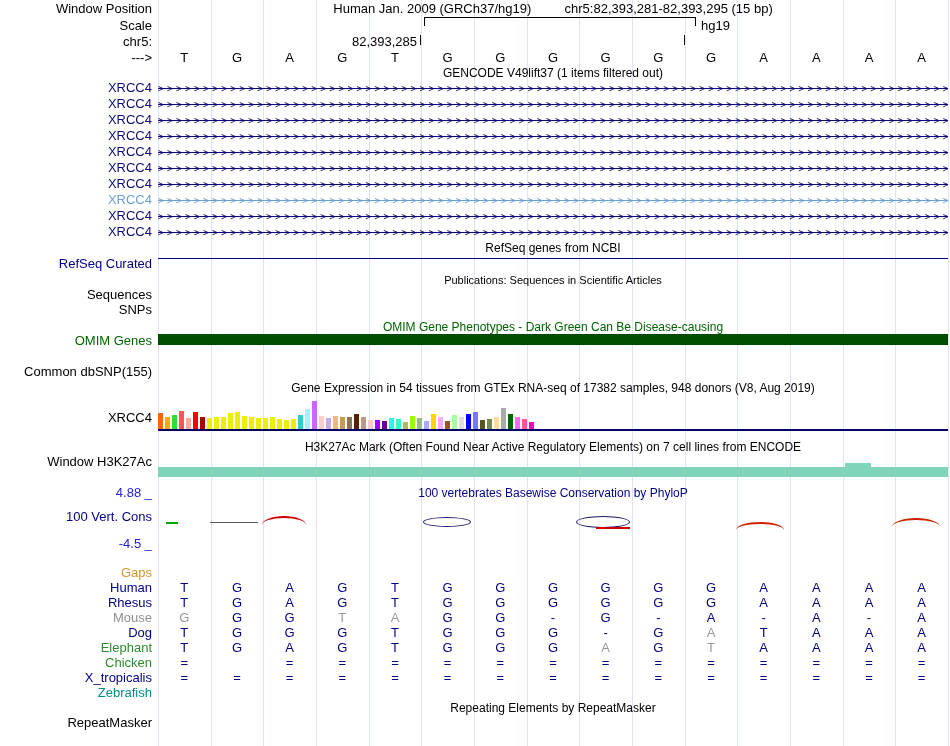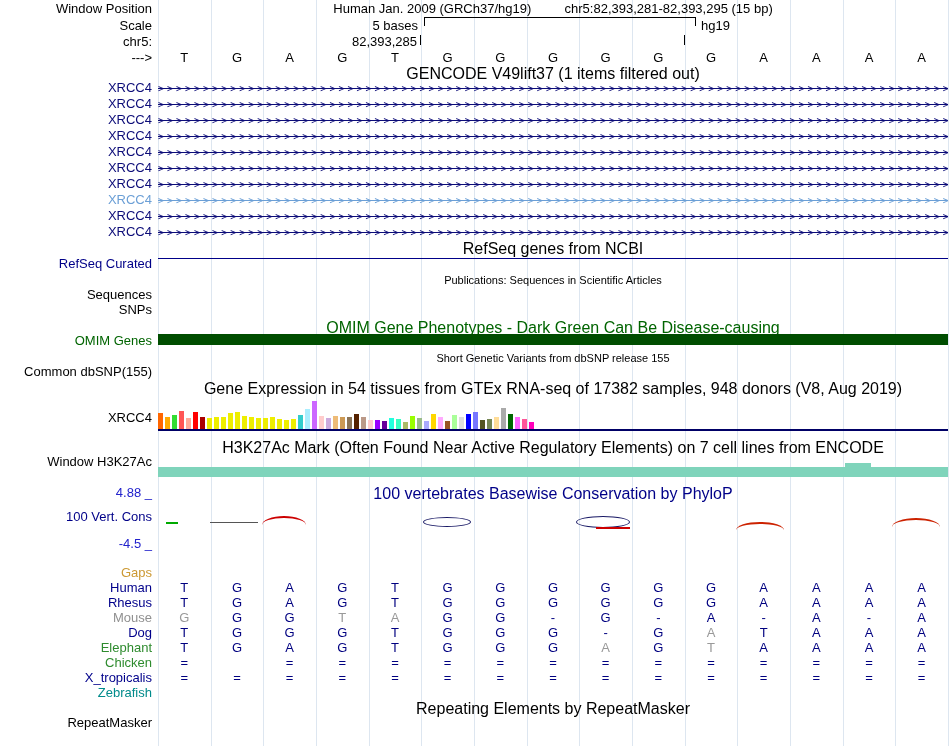--- a/index.html
+++ b/index.html
@@ -1,20 +1,20 @@
 <!DOCTYPE html>
 <html><head>
 <meta charset="utf-8">
 <style>
   html,body{margin:0;padding:0;background:#fff;}
   #browser{position:relative;width:950px;height:746px;background:#fff;
     font-family:"Liberation Sans",sans-serif;font-size:13px;color:#000;overflow:hidden;}
   .vline{position:absolute;top:0;bottom:0;width:1px;background:#dde6f0;}
   .lbl{position:absolute;left:0;width:152px;text-align:right;white-space:nowrap;height:15px;line-height:15px;}
-  .hdr{position:absolute;left:158px;width:790px;text-align:center;white-space:nowrap;height:15px;line-height:15px;font-size:16px;}
+  .hdr{position:absolute;left:158px;width:790px;text-align:center;white-space:nowrap;height:15px;line-height:15px;font-size:12px;}
   .hdr.small{font-size:11px;}
   .navy{color:#000088;}
   .blue{color:#2222cc;}
   .ra{position:absolute;text-align:right;height:15px;line-height:15px;}
   .tick{position:absolute;width:1px;height:10px;background:#000;}
   .scalebar{position:absolute;left:424px;top:17px;width:270px;height:8px;
     border-top:1px solid #000;border-left:1px solid #000;border-right:1px solid #000;}
   .base{position:absolute;top:50px;height:15px;line-height:15px;text-align:center;}
   .generow{position:absolute;left:158px;width:790px;height:16px;overflow:hidden;}
   .gline{position:absolute;left:0;right:0;top:8px;height:1px;background:currentColor;}
@@ -57,21 +57,20 @@
     </div>
 
   <div class="lbl" style="top:1px">Window Position</div>
   <div class="hdr" style="top:1px;font-size:13px">
     <span>Human Jan. 2009 (GRCh37/hg19)</span>
     <span style="display:inline-block;width:26px"></span>
     <span>chr5:82,393,281-82,393,295 (15 bp)</span>
   </div>
 
   <div class="lbl" style="top:18px">Scale</div>
-  <div class="ra" style="top:18px;left:158px;width:260px">5 bases</div>
   <div class="scalebar"></div>
   <div class="ra" style="top:18px;left:701px;width:40px;text-align:left">hg19</div>
 
   <div class="lbl" style="top:34px">chr5:</div>
   <div class="ra" style="top:34px;left:158px;width:259px">82,393,285</div>
   <div class="tick" style="left:420px;top:35px"></div>
   <div class="tick" style="left:684px;top:35px"></div>
 
   <div class="lbl" style="top:50px">---&gt;</div>
   <div>
@@ -151,21 +150,20 @@
   <div class="lbl navy" style="top:256px">RefSeq Curated</div>
 
   <div class="hdr small" style="top:273px">Publications: Sequences in Scientific Articles</div>
   <div class="lbl" style="top:287px">Sequences</div>
   <div class="lbl" style="top:302px">SNPs</div>
 
   <div class="hdr" style="top: 320px; color: rgb(0, 100, 0);">OMIM Gene Phenotypes - Dark Green Can Be Disease-causing</div>
   <div class="lbl" style="top: 333px; color: rgb(0, 100, 0);">OMIM Genes</div>
   <div class="omimbar" style="background: rgb(0, 77, 0);"></div>
 
-  <div class="hdr small" style="top:351px">Short Genetic Variants from dbSNP release 155</div>
   <div class="lbl" style="top:364px">Common dbSNP(155)</div>
 
   <div class="hdr" style="top:381px">Gene Expression in 54 tissues from GTEx RNA-seq of 17382 samples, 948 donors (V8, Aug 2019)</div>
   <div class="lbl" style="top:410px">XRCC4</div>
   <div class="gtexbars">
       <div class="gbar" style="left: 0px; height: 16px; background: rgb(255, 102, 0);"></div>
       <div class="gbar" style="left: 7px; height: 12px; background: rgb(255, 170, 0);"></div>
       <div class="gbar" style="left: 14px; height: 14px; background: rgb(51, 221, 51);"></div>
       <div class="gbar" style="left: 21px; height: 18px; background: rgb(255, 85, 85);"></div>
       <div class="gbar" style="left: 28px; height: 11px; background: rgb(255, 170, 153);"></div>

